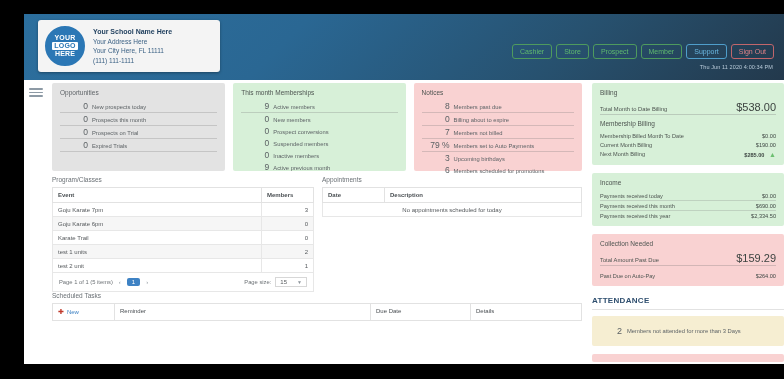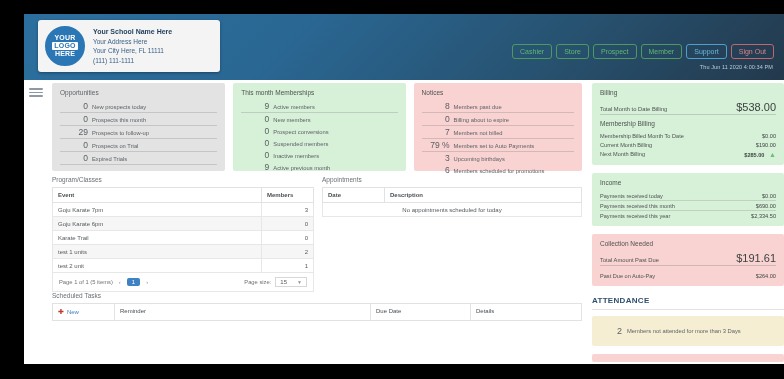--- a/index.html
+++ b/index.html
@@ -190,24 +190,20 @@
           <div class="card-title">Opportunities</div>
           <div class="srow line">
             <div class="snum">0</div>
             <div class="slabel">New prospects today</div>
           </div>
           <div class="srow line">
             <div class="snum">0</div>
             <div class="slabel">Prospects this month</div>
           </div>
           <div class="srow line">
-            <div class="snum">29</div>
-            <div class="slabel">Prospects to follow-up</div>
-          </div>
-          <div class="srow line">
             <div class="snum">0</div>
             <div class="slabel">Prospects on Trial</div>
           </div>
           <div class="srow line">
             <div class="snum">0</div>
             <div class="slabel">Expired Trials</div>
           </div>
         </div>
 
         <div class="card green">
@@ -381,21 +377,21 @@
           <div class="lrow">
             <span>Payments received this year</span>
             <span class="v">$2,334.50</span>
           </div>
         </div>
 
         <div class="rcard pink">
           <div class="rtitle">Collection Needed</div>
           <div class="big-row">
             <div class="lb">Total Amount Past Due</div>
-            <div class="vl">$191.61</div>
+            <div class="vl">$159.29</div>
           </div>
           <div class="lrow">
             <span>Past Due on Auto-Pay</span>
             <span class="v">$264.00</span>
           </div>
         </div>
 
         <div class="attend-head">ATTENDANCE</div>
 
         <div class="rcard cream">

